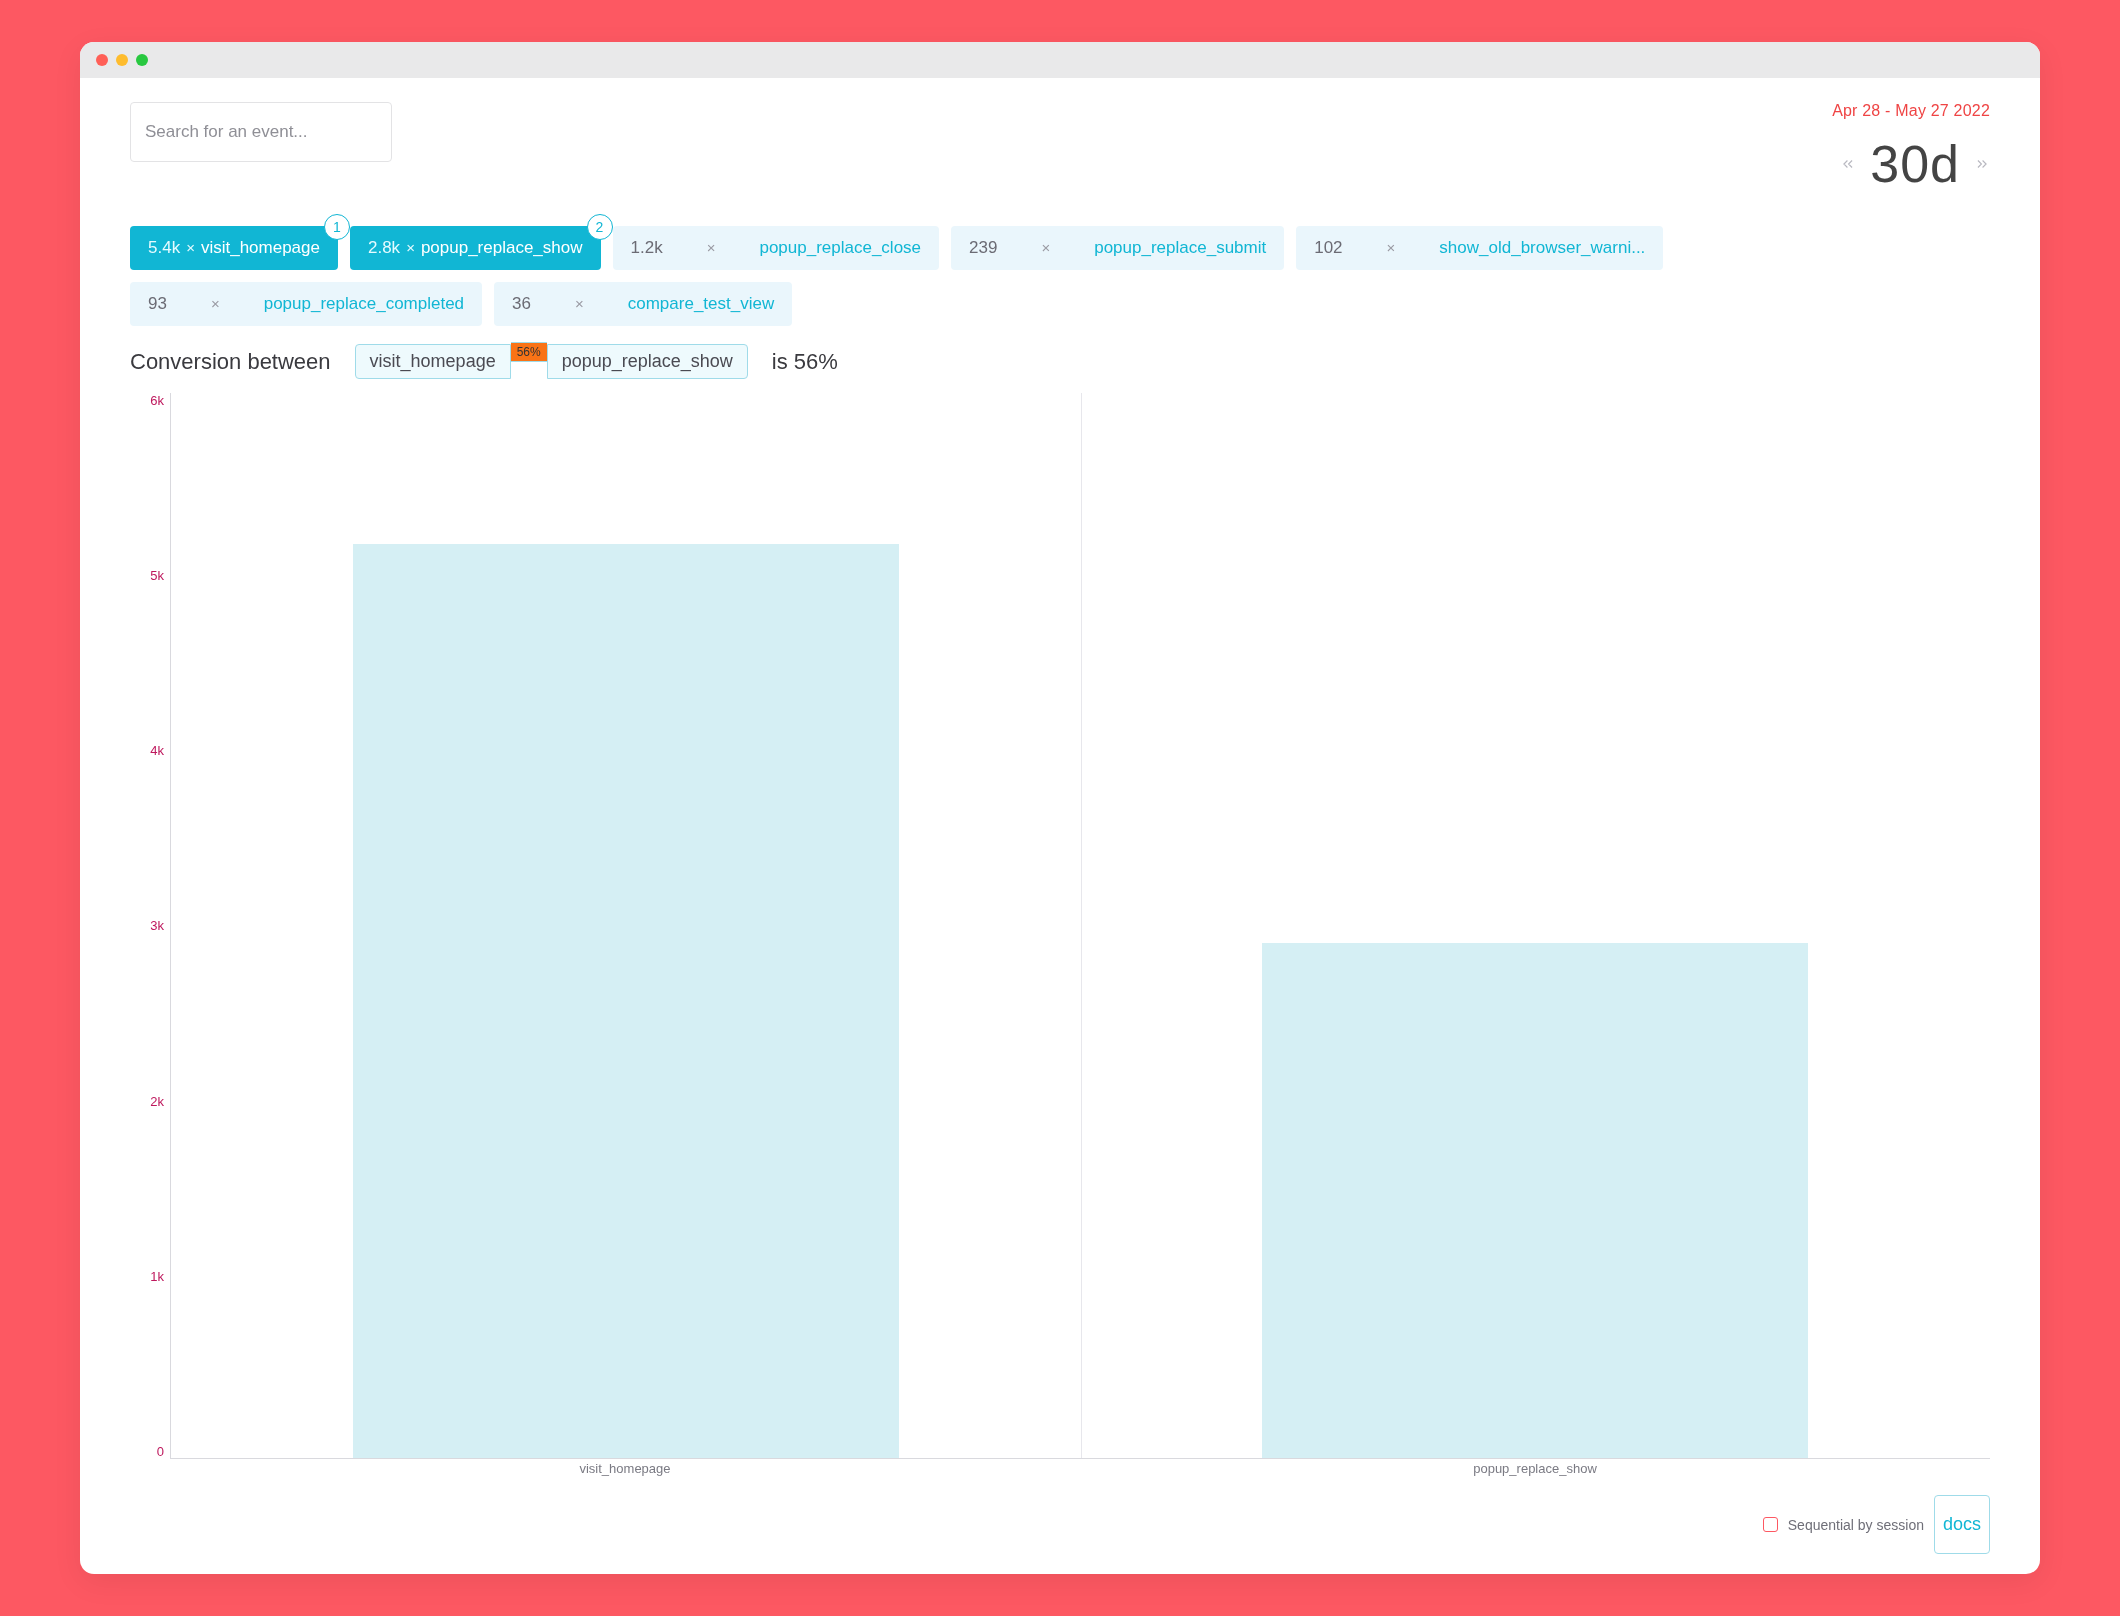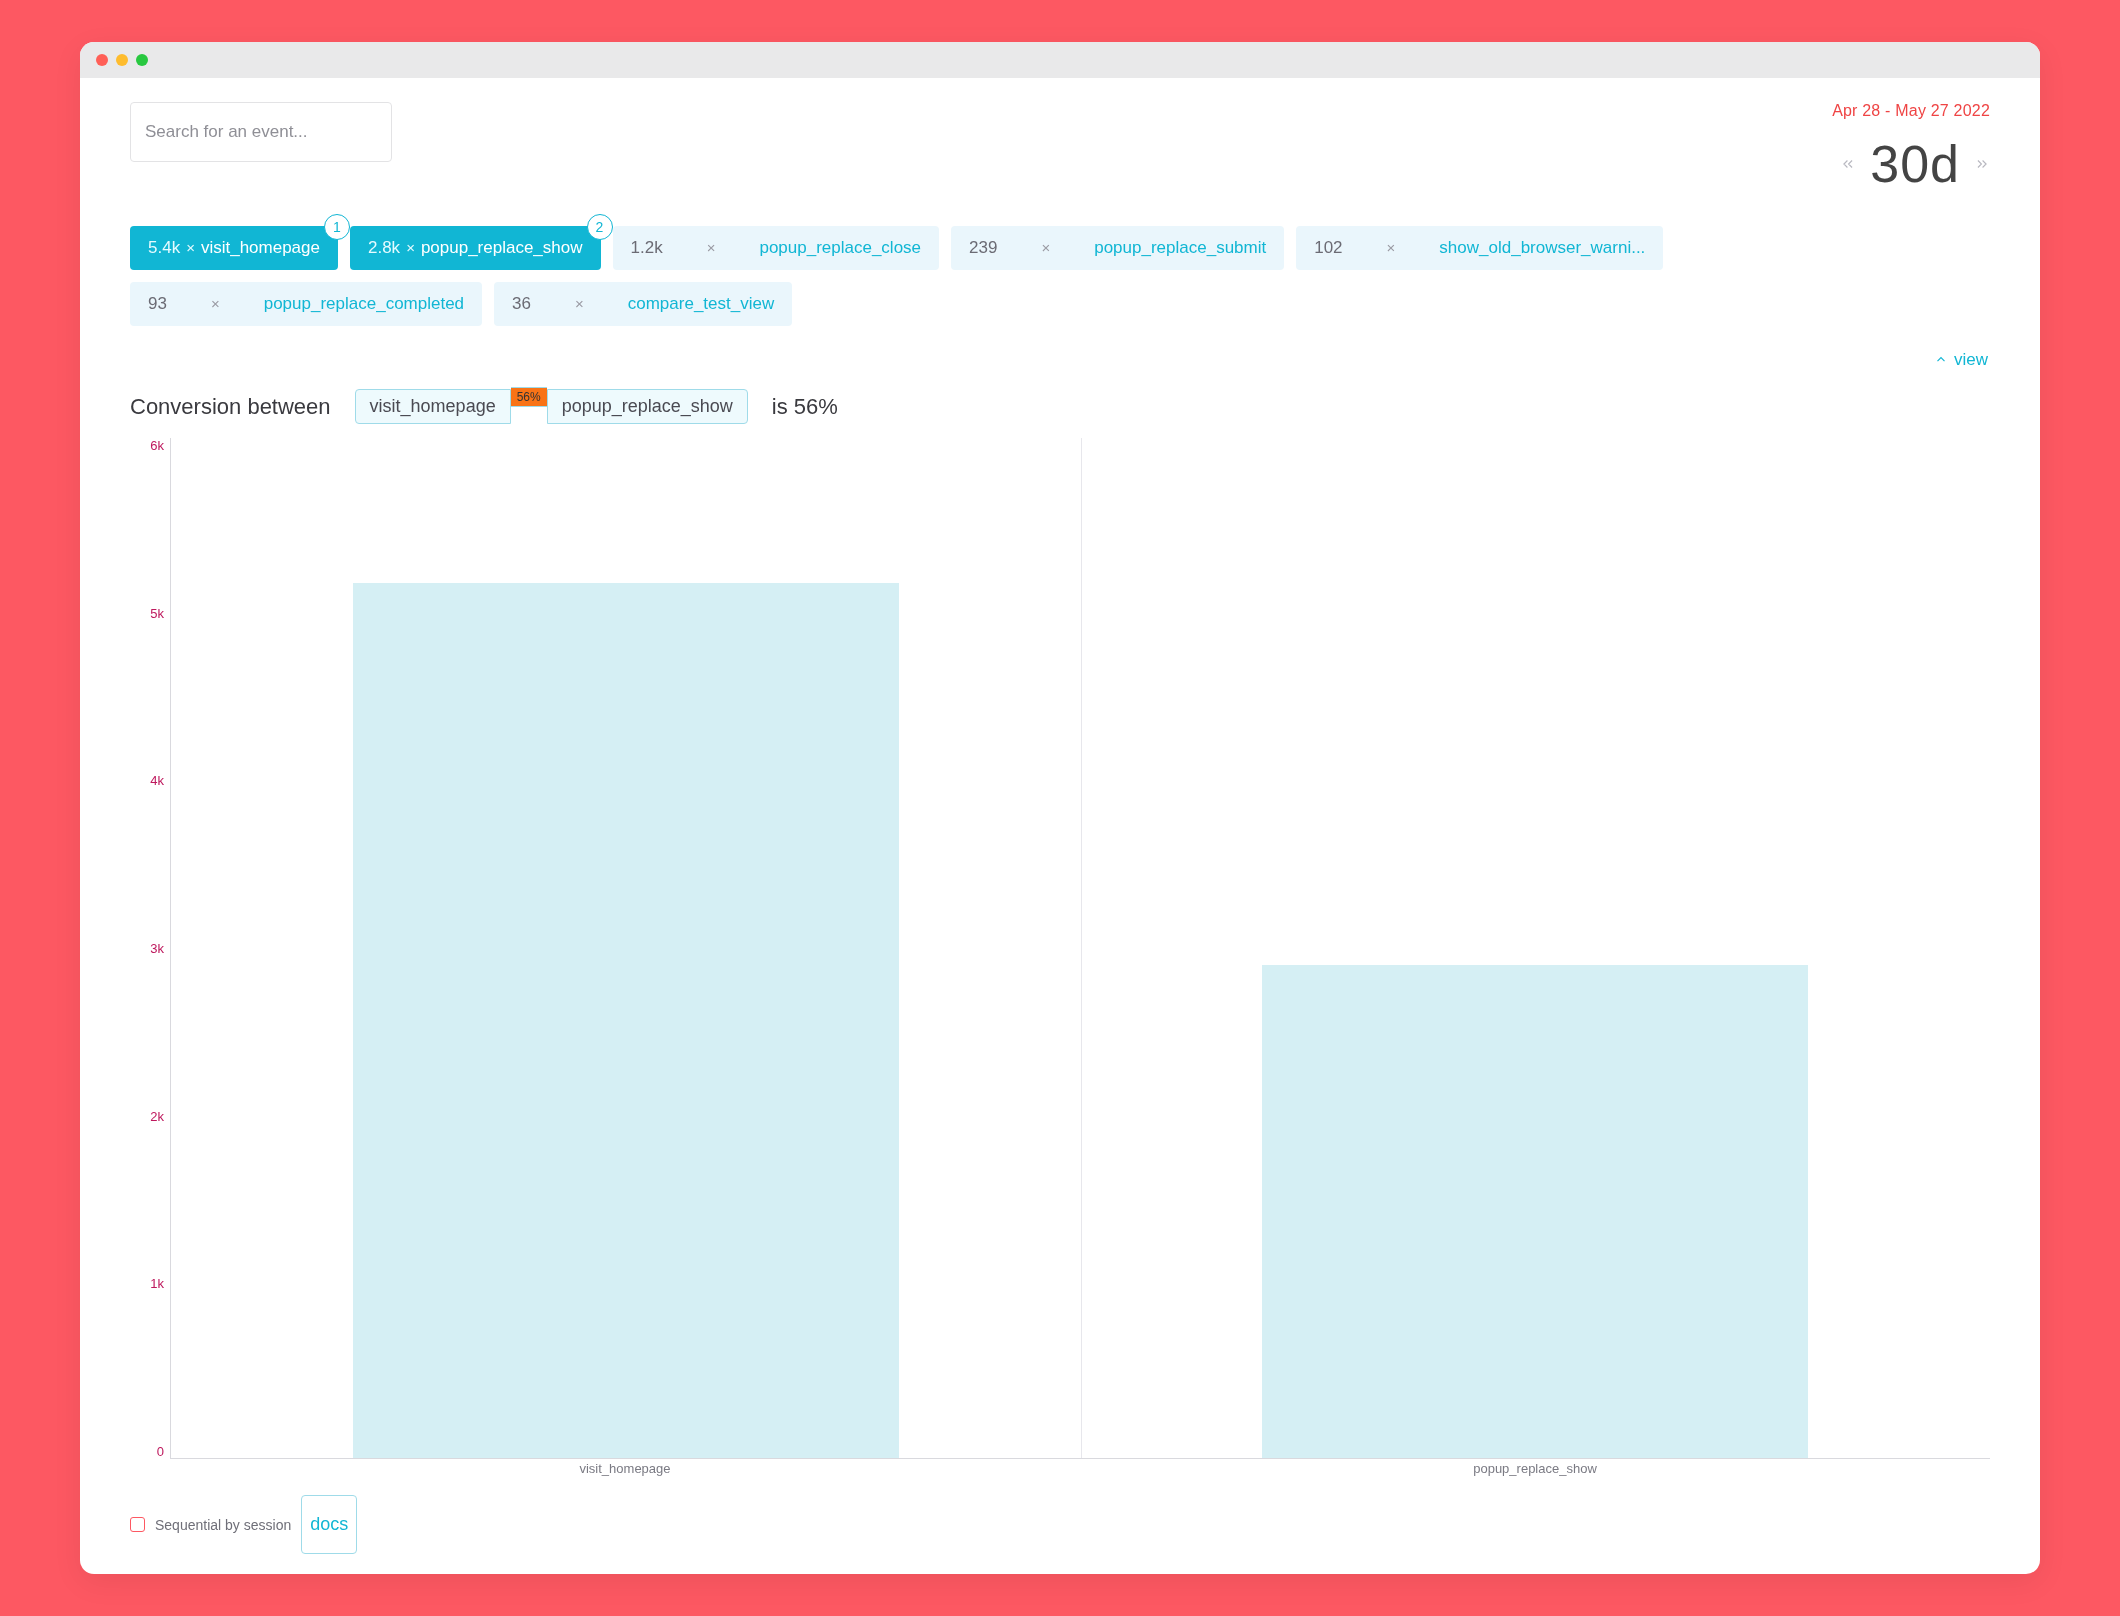--- a/index.html
+++ b/index.html
@@ -97,21 +97,21 @@
     position:absolute; top:0; bottom:0; left:50%; width:0; border-left:1px solid #e7e7ec;
   }
   .bars { position:absolute; left:0; right:0; top:0; bottom:0; display:flex; }
   .bar-slot { flex:1; display:flex; align-items:flex-end; justify-content:center; padding:0 10% 0 10%; }
   .bar { width:100%; background:#d5eff4; }
   .x-labels { position:absolute; left:0; right:0; bottom:0; height:20px; display:flex; }
   .x-label { flex:1; text-align:center; font-size:13px; color:#7a7a83; }
 
   
   .footer-row {
-    display:flex; align-items:center; gap:10px; margin-top:14px;
+    display:flex; justify-content:flex-end; align-items:center; gap:10px; margin-top:14px;
     font-size:14px; color:#6f6f78;
   }
   .chk {
     width:15px; height:15px; border:1.5px solid #FD5862; border-radius:3px; display:inline-block; cursor:pointer;
   }
   .docs-btn {
     border:1px solid #9fdbe9; color:#11b6d4; padding:18px 8px; border-radius:4px; font-size:18px; cursor:pointer;
   }
 </style>
 </head>
@@ -179,29 +179,20 @@
           <span class="times">×</span>
           <span class="evt-name">popup_replace_completed</span>
         </div>
         <div class="chip plain">
           <span class="evt-count">36</span>
           <span class="times">×</span>
           <span class="evt-name">compare_test_view</span>
         </div>
       </div>
 
-    <div class="view-link-row">
-      <span class="view-link">
-        <svg width="14" height="14" viewBox="0 0 24 24" fill="none" stroke-width="2">
-            <path d="M6 15l6-6 6 6M6 9l6-6 6 6" opacity=".0"></path>
-            <path d="M6 14l6-6 6 6"></path>
-          </svg>
-        <span>view</span>
-      </span>
-    </div>
 
     <div class="conv-row">
       <span>Conversion between</span>
       <span class="pill-group">
         <span class="pill">visit_homepage</span>
         <span class="pill-mid">56%</span>
         <span class="pill">popup_replace_show</span>
       </span>
       <span>is 56%</span>
     </div>

